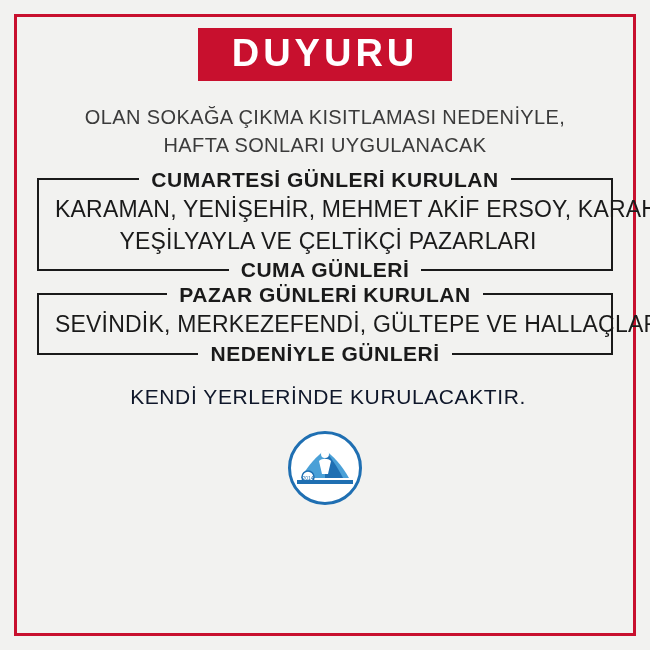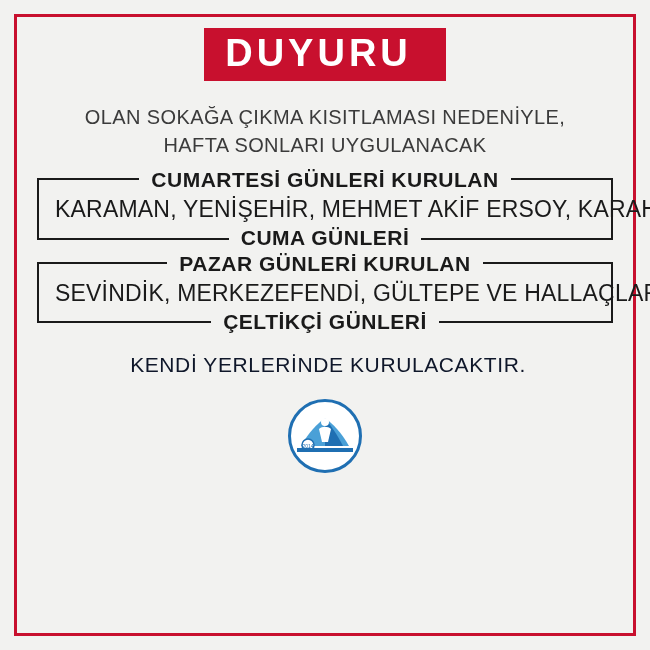--- a/index.html
+++ b/index.html
@@ -40,21 +40,21 @@
     flex-direction: column;
     align-items: center;
   }
   .title-banner {
     margin-top: 14px;
     background: #c8102e;
     color: #ffffff;
     font-size: 38px;
     font-weight: bold;
     letter-spacing: 4px;
-    padding: 6px 34px 9px 21px;
+    padding: 6px 34px 9px 34px;
     line-height: 1;
     font-family: "Liberation Sans", sans-serif;
   }
   .intro {
     margin-top: 22px;
     text-align: center;
     color: #3b3b3b;
     font-size: 20px;
     line-height: 1.42;
     letter-spacing: 0.4px;
@@ -149,35 +149,36 @@
       <div>OLAN SOKAĞA ÇIKMA KISITLAMASI NEDENİYLE,</div>
       <div>HAFTA SONLARI UYGULANACAK</div>
     </div>
 
     <div class="block first">
       <div class="block-head">
         <span>CUMARTESİ GÜNLERİ KURULAN</span>
       </div>
       <div class="block-lines">
         <div>KARAMAN, YENİŞEHİR, MEHMET AKİF ERSOY, KARAHASANLI,</div>
+        <div>YEŞİLYAYLA VE ÇELTİKÇİ PAZARLARI</div>
       </div>
       <div class="block-foot">
         <span>CUMA GÜNLERİ</span>
       </div>
     </div>
 
     <div class="block second">
       <div class="block-head">
         <span>PAZAR GÜNLERİ KURULAN</span>
       </div>
       <div class="block-lines">
         <div>SEVİNDİK, MERKEZEFENDİ, GÜLTEPE VE HALLAÇLAR PAZARLARI</div>
       </div>
       <div class="block-foot">
-        <span>ÇELTİKÇİ GÜNLERİ</span>
+        <span>NEDENİYLE GÜNLERİ</span>
       </div>
     </div>
 
     <div class="closing">KENDİ YERLERİNDE KURULACAKTIR.</div>
 
     <div class="logo-wrap">
       <div class="logo-circle">
         <svg width="68" height="68" viewBox="0 0 68 68" aria-hidden="true">
           <circle cx="34" cy="34" r="32" fill="#ffffff"></circle>
           <path d="M10 44 C18 30, 26 22, 34 16 C42 22, 50 30, 58 44 Z" fill="#2a8fd0" opacity="0.85"></path>

